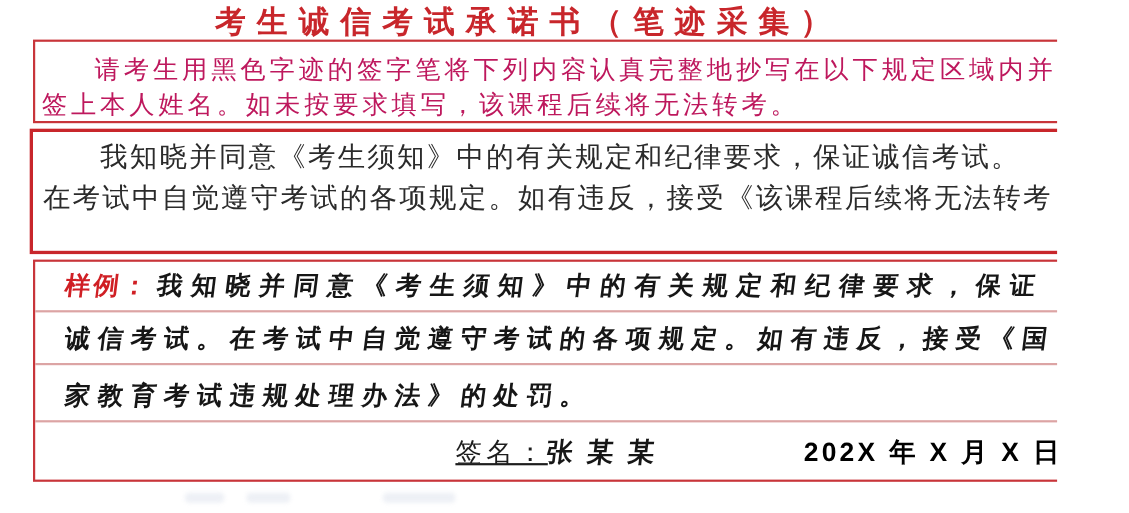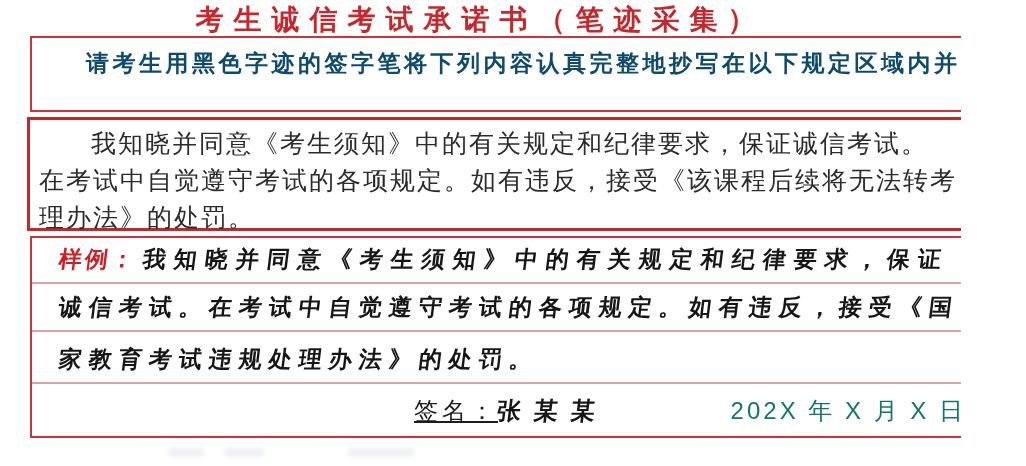--- a/index.html
+++ b/index.html
@@ -24,22 +24,22 @@
   .notice-box{
     position:absolute;left:30px;top:36px;width:962px;height:76px;
     border:2px solid #c8353a;
     box-sizing:border-box;
     background:#ffffff;
   }
   .notice-text{
     padding:9px 6px 16px 6px;
     font-size:23px;line-height:32px;
     letter-spacing:3.5px;
-    color:#0c4a6e;
-    font-weight:700;
+    color:#be185d;
+    font-weight:400;
   }
   .notice-text .indent{display:inline-block;width:48px;}
   
   .pledge-box{
     position:absolute;left:27px;top:117px;width:968px;height:114px;
     border:3px solid #c8262b;
     box-sizing:border-box;
     background:#ffffff;
   }
   .pledge-text{
@@ -90,49 +90,49 @@
     font-size:24px;color:#1d1d1d;letter-spacing:4px;
     font-weight:500;
     text-decoration:underline;
   }
   .sig-name{
     position:absolute;left:465px;bottom:9px;
     font-size:24px;letter-spacing:13px;
   }
   .sig-date{
     position:absolute;right:28px;bottom:9px;
-    font-size:24px;color:#0f766e;letter-spacing:3px;
+    font-size:24px;color:#000000;letter-spacing:3px;
     font-family:"Liberation Sans",sans-serif;
-    font-weight:400;
+    font-weight:700;
   }
   
   .smudge{position:absolute;height:9px;border-radius:4px;
     background:#dfe4ee;opacity:.55;filter:blur(2px);}
   .sm1{left:168px;top:448px;width:36px;}
   .sm2{left:224px;top:448px;width:40px;}
   .sm3{left:348px;top:448px;width:66px;}
 </style>
 </head>
 <body>
 
 <div class="doc">
 
   <div class="title">考生诚信考试承诺书（笔迹采集）</div>
 
   <div class="notice-box">
     <div class="notice-text">
       <div><span class="indent"></span><span>请考生用黑色字迹的签字笔将下列内容认真完整地抄写在以下规定区域内并</span></div>
+      <div>签上本人姓名。如未按要求填写，该课程后续将无法转考。</div>
     </div>
   </div>
 
   <div class="pledge-box">
     <div class="pledge-text">
       <div><span class="indent"></span><span>我知晓并同意《考生须知》中的有关规定和纪律要求，保证诚信考试。</span></div>
       <div>在考试中自觉遵守考试的各项规定。如有违反，接受《该课程后续将无法转考</div>
-      <div>理办法》的处罚。</div>
     </div>
   </div>
 
   <div class="sample-box">
     <div class="rule-row row1">
       <span class="hand sample-label">样例：</span>
       <span class="hand wide">我知晓并同意《考生须知》中的有关规定和纪律要求，保证</span>
     </div>
     <div class="rule-row row2">
       <span class="hand">诚信考试。在考试中自觉遵守考试的各项规定。如有违反，接受《国</span>

